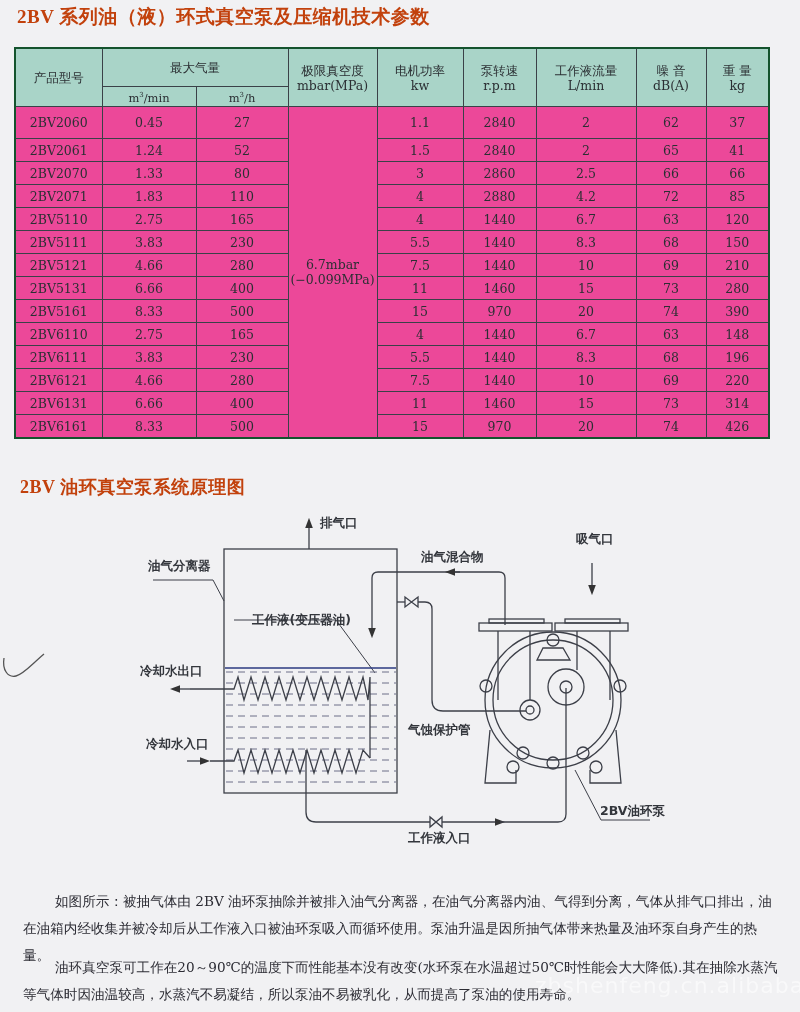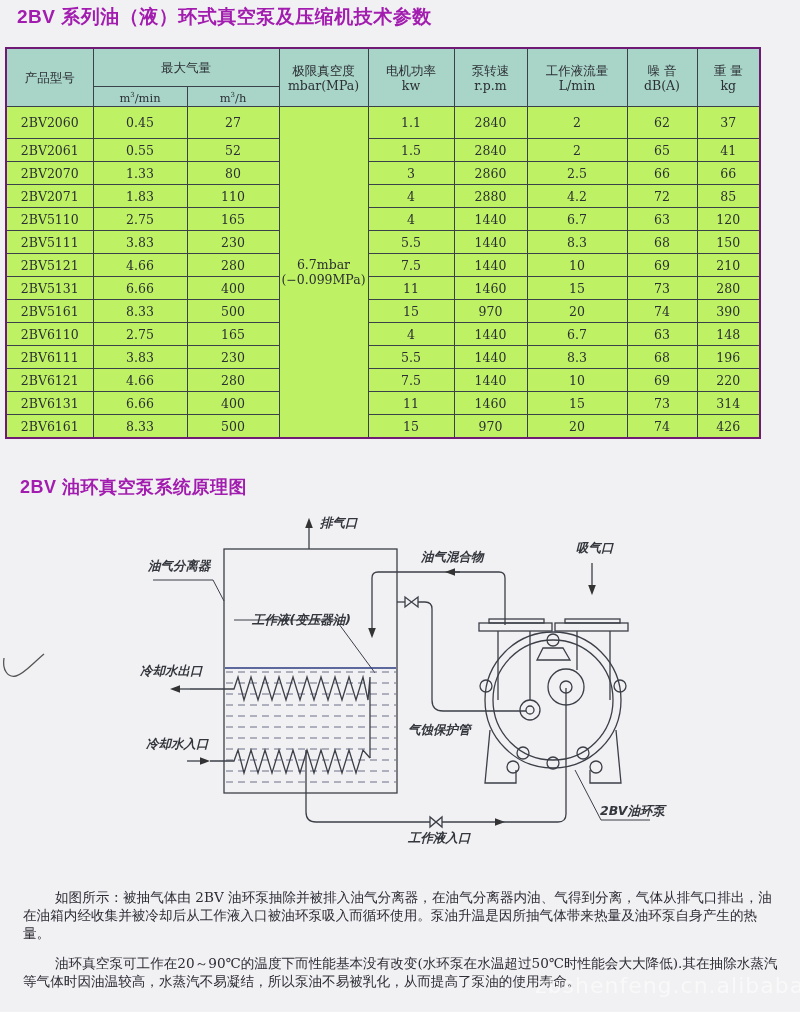--- a/index.html
+++ b/index.html
@@ -4,53 +4,53 @@
 <style>
   html, body { margin:0; padding:0; }
   body {
     width:800px; height:1012px; overflow:hidden; position:relative;
     background:#f1f1f3;
     font-family:"DejaVu Serif", serif;
     color:#2a2a2e;
   }
   .title {
     position:absolute; left:17px; top:4px;
-    font-family:Liberation Sans, sans-serif;
-    font-size:19px; font-weight:bold; color:#a21caf; letter-spacing:0.5px;
+    font-family:Liberation Serif, serif;
+    font-size:19px; font-weight:bold; color:#c2410c; letter-spacing:0.5px;
   }
   .sub-title { top:475px; left:20px; font-size:18px;text-align:right; }
   table.spec {
-    position:absolute; left:5px; top:47px; width:754px;
+    position:absolute; left:14px; top:47px; width:754px;
     border-collapse:collapse; table-layout:fixed;
-    background:#bef264;
-    border:2px solid #701a75;
+    background:#ec4899;
+    border:2px solid #14532d;
     font-size:12.5px;
   }
   table.spec td, table.spec th {
     border:1px solid #3a4148;
     text-align:center; vertical-align:middle;
     padding:0; font-weight:normal;
     font-family:"DejaVu Serif", serif;
     color:#2b2f33;
   }
   table.spec thead th { background:#a9d4c8; font-size:12.5px; line-height:15px; }
   table.spec thead tr.h1 th { height:37px; }
   table.spec thead tr.h2 th { height:19px; font-size:11.5px; }
   table.spec tbody td { height:22px; }
   table.spec tbody tr.first td { height:31px;margin-top:39px; }
   sup { font-size:7px; vertical-align:5px; }
 
-  .diagram { position:absolute; left:0; top:500px; width:652px; height:370px;font-style:italic; }
+  .diagram { position:absolute; left:0; top:500px; width:652px; height:370px; }
   .lbl {
     position:absolute; font-family:"DejaVu Sans", sans-serif;
     font-size:12.5px; font-weight:bold; color:#33363c; white-space:nowrap;
   }
   .para {
     position:absolute; left:23px; width:760px;
-    font-family:"DejaVu Serif", serif; font-size:13.6px; line-height:18px; color:#2c2c34;
+    font-family:"DejaVu Serif", serif; font-size:13.6px; line-height:27px; color:#2c2c34;
   }
   .para p { margin:0; text-indent:32px; }
   .watermark {
     position:absolute; left:535px; top:973px; font-family:"DejaVu Sans", sans-serif;
     font-size:22px; color:rgba(255,255,255,0.55); letter-spacing:1px;
   }
   .pen-mark { position:absolute; left:0; top:650px; }
 </style>
 </head>
 <body>
@@ -113,21 +113,21 @@
           <div>(−0.099MPa)</div>
         </td>
         <td>1.1</td>
         <td>2840</td>
         <td>2</td>
         <td>62</td>
         <td>37</td>
       </tr>
       <tr>
         <td>2BV2061</td>
-        <td>0.55</td>
+        <td>1.24</td>
         <td>52</td>
         <td>1.5</td>
         <td>2840</td>
         <td>2</td>
         <td>65</td>
         <td>41</td>
       </tr>
       <tr>
         <td>2BV2070</td>
         <td>1.33</td>
@@ -331,21 +331,21 @@
       <path d="M 490,730 L 485,783 L 516,783 L 516,770"></path>
       <path d="M 616,730 L 621,783 L 590,783 L 590,770"></path>
 
       <polyline points="575,770 601,820 650,820" stroke-width="1"></polyline>
     </g>
   </svg>
 
   <div class="lbl" style="left:320px;top:15px">排气口</div>
   <div class="lbl" style="left:148px;top:58px">油气分离器</div>
   <div class="lbl" style="left:421px;top:49px">油气混合物</div>
-  <div class="lbl" style="left:576px;top:40px">吸气口</div>
+  <div class="lbl" style="left:576px;top:31px">吸气口</div>
   <div class="lbl" style="left:252px;top:112px">工作液(变压器油)</div>
   <div class="lbl" style="left:140px;top:163px">冷却水出口</div>
   <div class="lbl" style="left:146px;top:236px">冷却水入口</div>
   <div class="lbl" style="left:408px;top:222px">气蚀保护管</div>
   <div class="lbl" style="left:600px;top:303px">2BV油环泵</div>
   <div class="lbl" style="left:408px;top:330px">工作液入口</div>
 </div>
 
 <svg class="pen-mark" width="50" height="40">
   <path d="M4,8 C2,20 8,28 16,26 C24,24 32,14 44,4" stroke="#555" stroke-width="1.3" fill="none"></path>

